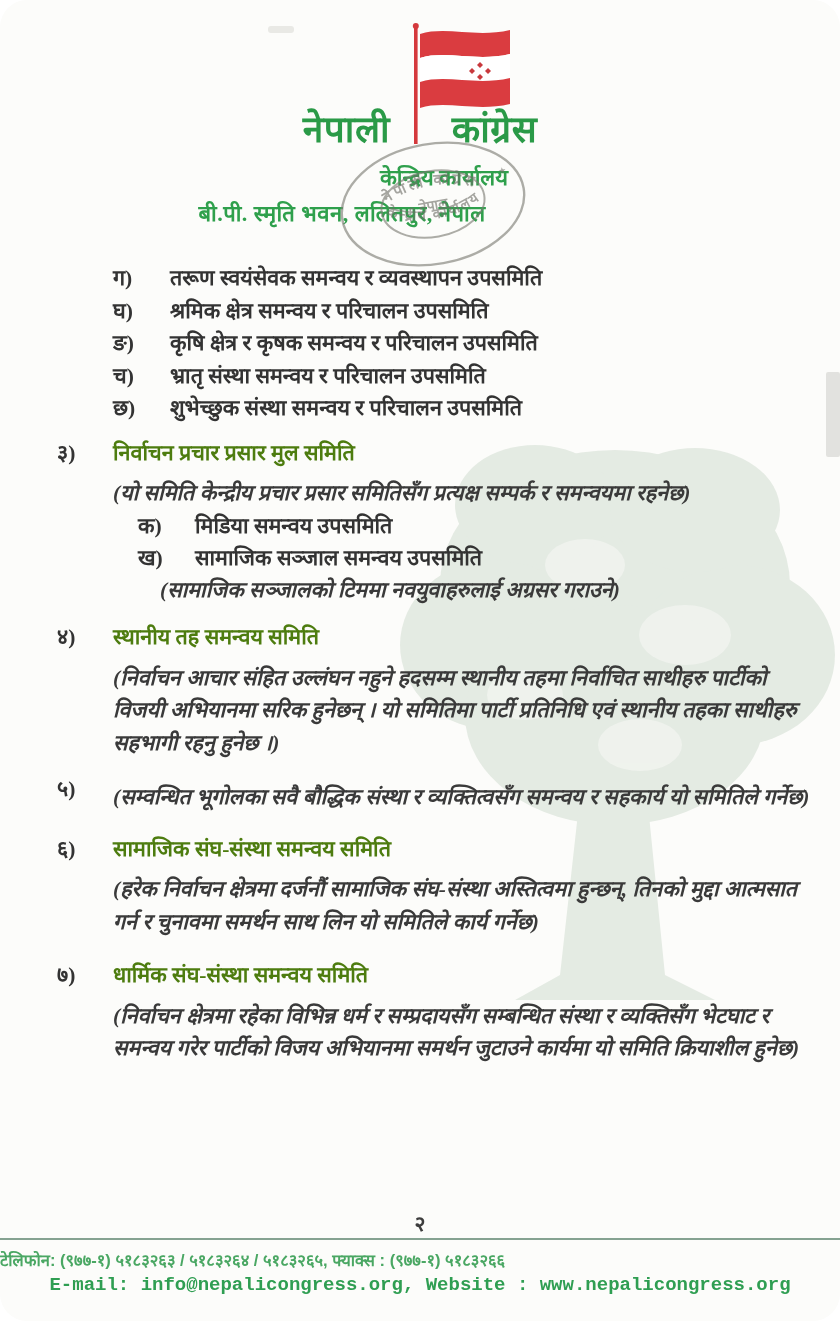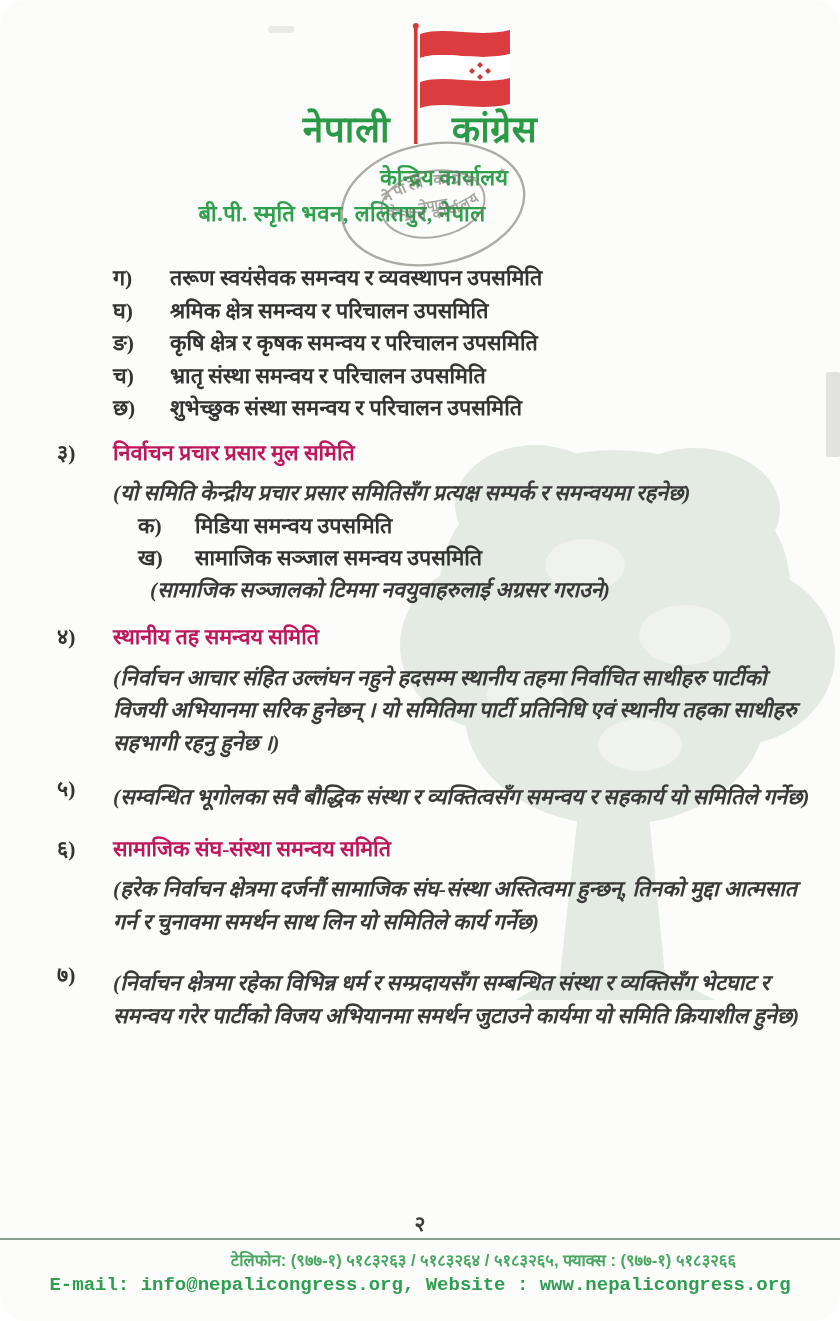--- a/index.html
+++ b/index.html
@@ -38,37 +38,37 @@
   .li-row{display:flex;margin-left:113px;height:32.5px;}
   .li-marker{flex:none;width:57px;font-weight:600;}
   .li-text{font-weight:600;white-space:nowrap;}
   .note{
     margin-left:113px;width:706px;
     font-style:italic;font-weight:600;color:#3a3a3a;line-height:32.5px;
   }
   .section{display:flex;margin-left:57px;}
   .sec-num{flex:none;width:56px;font-weight:600;}
   .sec-content{width:707px;}
-  .sec-title{font-weight:700;color:#be185d;}
+  .sec-title{font-weight:700;color:#4d7c0f;}
   .sec-note{font-style:italic;font-weight:600;color:#3a3a3a;margin-top:8px;}
   .sec-extra{font-weight:600;}
   .subitem{display:flex;margin-left:25px;height:32px;}
   .sub-marker{flex:none;width:57px;font-weight:600;}
   .sub-text{font-weight:600;white-space:nowrap;}
-  .subnote{margin-left:37px;font-style:italic;font-weight:600;color:#3a3a3a;}
+  .subnote{margin-left:47px;font-style:italic;font-weight:600;color:#3a3a3a;}
   .mt12{margin-top:12px;} .mt15{margin-top:15px;} .mt14{margin-top:14px;}
   .mt19{margin-top:19px;} .mt21{margin-top:21px;}
   
   .footer-rule{position:absolute;left:0;top:1238px;width:840px;height:2px;background:#85a291;z-index:1;}
   .page-number{
     position:absolute;left:0;top:1209px;width:840px;text-align:center;
     font-size:21px;color:#3d3d3d;z-index:2;font-weight:600;
   }
   .footer-phone{
-    position:absolute;left:0;top:1248px;width:736px;text-align:right;
+    position:absolute;left:0;top:1248px;width:736px;text-align:left;
     font-size:16.5px;font-weight:600;color:#4aa763;
     font-family:"Liberation Sans","DejaVu Sans",sans-serif;
   }
   .footer-email{
     position:absolute;left:0;top:1274px;width:840px;text-align:center;
     font-size:19px;font-weight:700;color:#2f9e52;
     font-family:Liberation Mono, monospace;
   }
 </style>
 </head>
@@ -199,20 +199,21 @@
       <span class="sec-num">६)</span>
       <div class="sec-content">
         <div class="sec-title">सामाजिक संघ-संस्था समन्वय समिति</div>
         <div class="sec-note">(हरेक निर्वाचन क्षेत्रमा दर्जनौं सामाजिक संघ-संस्था अस्तित्वमा हुन्छन्, तिनको मुद्दा आत्मसात गर्न र चुनावमा समर्थन साथ लिन यो समितिले कार्य गर्नेछ)</div>
       </div>
     </div>
 
     <div class="section mt21">
       <span class="sec-num">७)</span>
       <div class="sec-content">
+        <div class="sec-title">धार्मिक संघ-संस्था समन्वय समिति</div>
         <div class="sec-note">(निर्वाचन क्षेत्रमा रहेका विभिन्न धर्म र सम्प्रदायसँग सम्बन्धित संस्था र व्यक्तिसँग भेटघाट र समन्वय गरेर पार्टीको विजय अभियानमा समर्थन जुटाउने कार्यमा यो समिति क्रियाशील हुनेछ)</div>
       </div>
     </div>
 
   </div>
 
   <div class="page-number">२</div>
   <div class="footer-rule"></div>
   <div class="footer-phone">टेलिफोन: (९७७-१) ५१८३२६३ / ५१८३२६४ / ५१८३२६५, फ्याक्स : (९७७-१) ५१८३२६६</div>
   <div class="footer-email">E-mail: info@nepalicongress.org, Website : www.nepalicongress.org</div>

